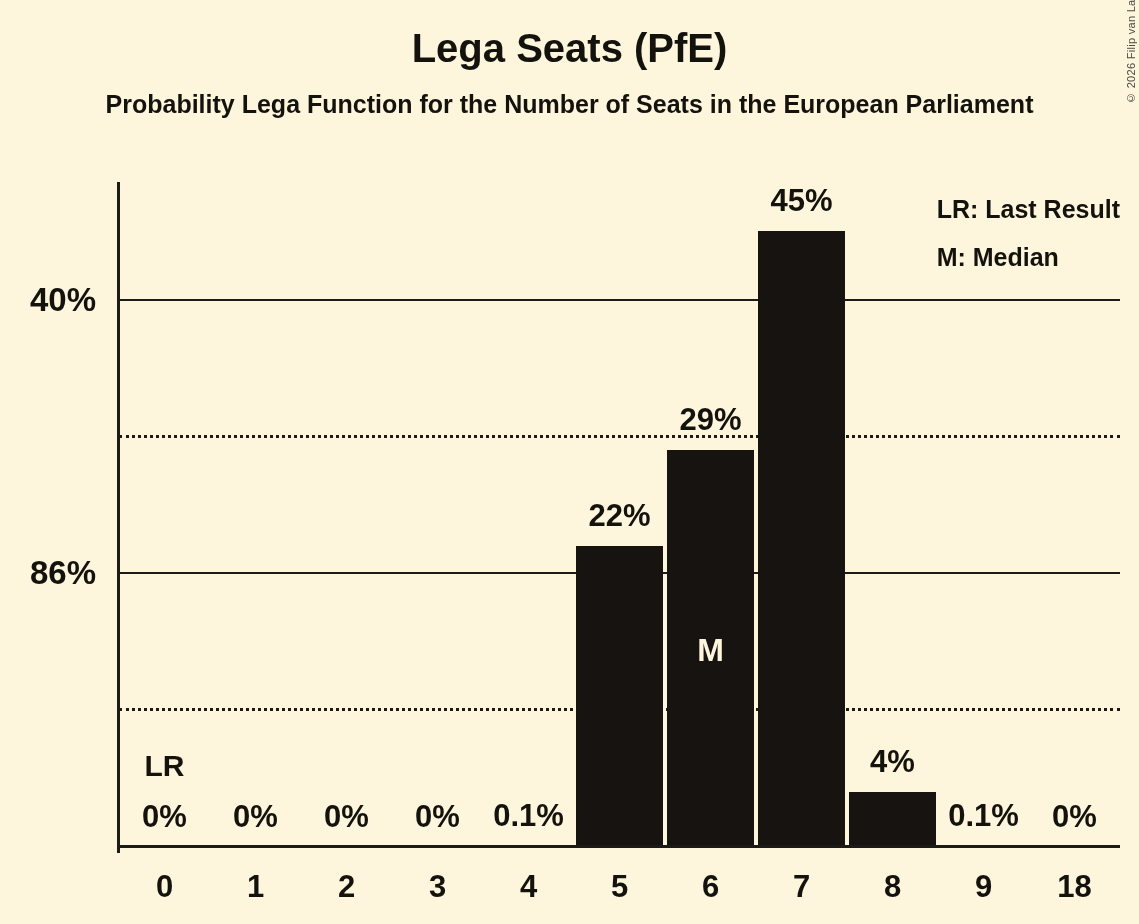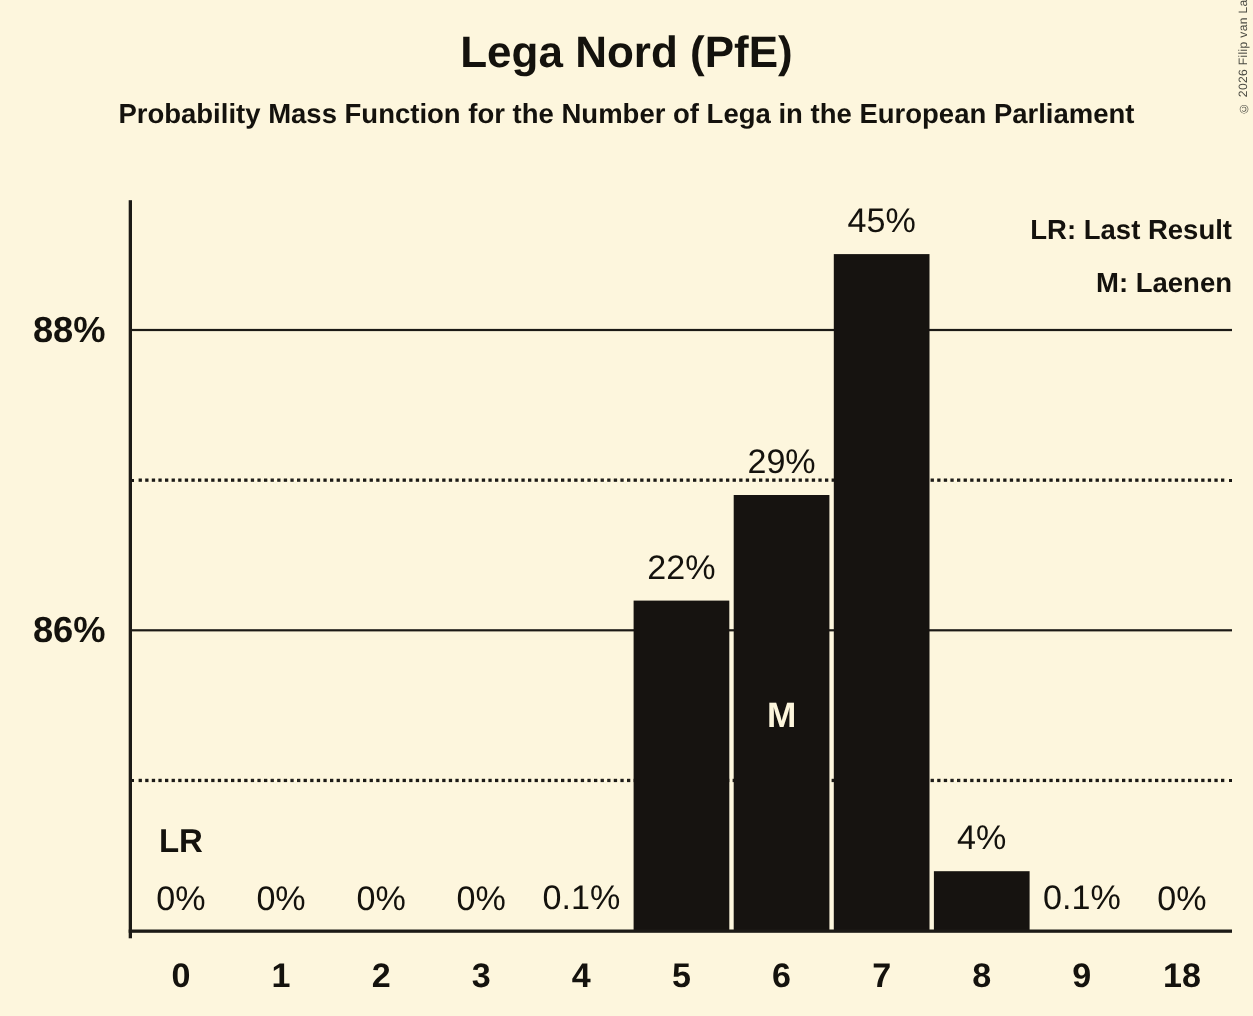--- a/index.html
+++ b/index.html
@@ -57,56 +57,56 @@
     position: absolute; left: -119px; width: 96px; text-align: right;
     font-size: 33px; font-weight: 700; line-height: 48px;
   }
   .slot { position: absolute; top: 0; bottom: 0; }
   .bar {
     position: absolute; bottom: 0; left: 2px; right: 2px;
     background: var(--bar);
   }
   .bar-label {
     position: absolute; left: 50%; transform: translateX(-50%);
-    white-space: nowrap; font-size: 31px; font-weight: 400; line-height: 37px;
+    white-space: nowrap; font-size: 31px; font-weight: 700; line-height: 37px;
   }
   .lr-label {
     position: absolute; left: 50%; transform: translateX(-50%);
     white-space: nowrap; font-size: 30px; font-weight: 700; line-height: 36px;
   }
   .m-label {
     position: absolute; left: 50%; transform: translateX(-50%); bottom: 178px;
     font-size: 32px; font-weight: 700; color: var(--median-label); line-height: 38px;
   }
   .x-label {
     position: absolute; top: calc(100% + 22px); left: 0; width: 100%;
     text-align: center; font-size: 31px; font-weight: 700;
   }
   .legend {
-    position: absolute; top: 3px; right: 0; text-align: right;
+    position: absolute; top: 3px; right: 0; text-align: left;
     font-size: 25px; font-weight: 700; line-height: 48px;
   }
 </style>
 </head>
 <body>
 
 <div class="canvas">
-  <div class="title">Lega Nord (PfE)</div>
-  <div class="subtitle">Probability Mass Function for the Number of Lega in the European Parliament</div>
+  <div class="title">Lega Seats (PfE)</div>
+  <div class="subtitle">Probability Lega Function for the Number of Seats in the European Parliament</div>
   <div class="copyright">© 2026 Filip van Laenen</div>
 
   <div class="plot">
     <div id="grid-layer">
         <div class="gridline solid" style="bottom: 546.2px;"></div>
         <div class="gridline dotted" style="bottom: 409.4px;"></div>
         <div class="gridline solid" style="bottom: 272.6px;"></div>
         <div class="gridline dotted" style="bottom: 135.8px;"></div>
       </div>
     <div id="ylabel-layer">
-        <div class="y-label" style="bottom: 523.2px;">88%</div>
+        <div class="y-label" style="bottom: 523.2px;">40%</div>
         <div class="y-label" style="bottom: 249.6px;">86%</div>
       </div>
     <div class="y-axis-line"></div>
     <div id="bars-layer">
         <div class="slot" style="left: 0px; width: 91px;">
           <div class="bar-label" style="bottom: 12px;">0%</div>
           <div class="lr-label" style="bottom: 63px; margin-top: 32px;">LR</div>
           <div class="x-label">0</div>
         </div>
         <div class="slot" style="left: 91px; width: 91px;">
@@ -153,16 +153,16 @@
           <div class="x-label">9</div>
         </div>
         <div class="slot" style="left: 910px; width: 91px;">
           <div class="bar-label" style="bottom: 12px;">0%</div>
           <div class="x-label">18</div>
         </div>
       </div>
     <div class="x-axis-line"></div>
     <div class="legend">
       <div>LR: Last Result</div>
-      <div>M: Laenen</div>
+      <div>M: Median</div>
     </div>
   </div>
 </div>
 
 </body></html>

